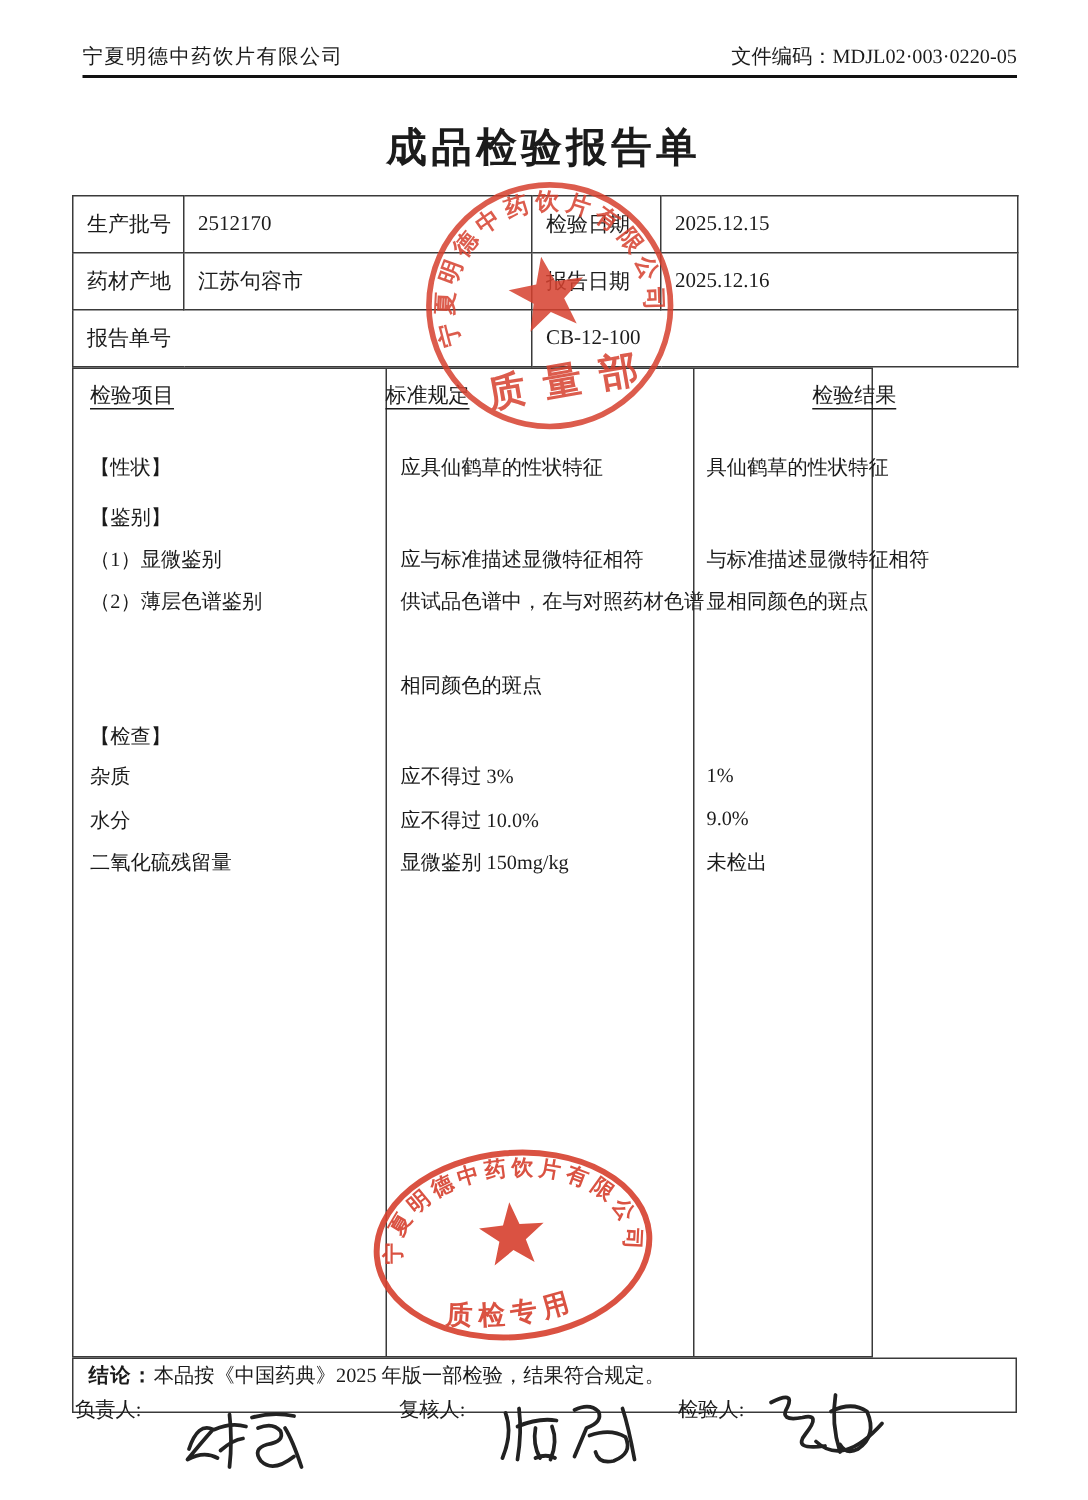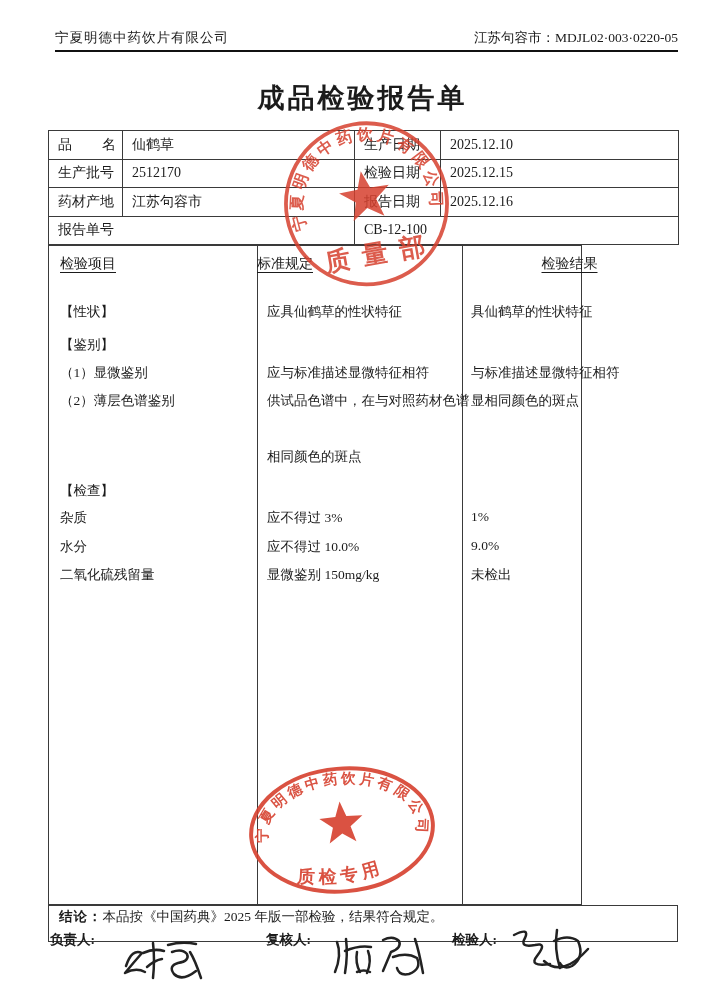--- a/index.html
+++ b/index.html
@@ -27,51 +27,45 @@
   .vline{position:absolute;top:0;bottom:0;width:1px;background:#3a3a3a;}
   .colhead{position:absolute;top:9px;font-size:14px;text-decoration:underline;
     text-underline-offset:4px;}
   .cell-line{position:absolute;font-size:13.5px;white-space:nowrap;}
   
   .conclusion{position:absolute;left:48px;top:905px;width:630px;height:37px;
     border:1px solid #3a3a3a;box-sizing:border-box;font-size:13.5px;
     line-height:22px;padding-left:10px;white-space:nowrap;}
   .conclusion b{letter-spacing:1px;}
   
-  .signlabel{position:absolute;font-size:13.5px;top:931px;font-weight:bold;}
+  .signlabel{position:absolute;font-size:13.5px;top:931px;}
   .sig{position:absolute;}
   .sig path{fill:none;stroke:#222;stroke-width:2.5;stroke-linecap:round;stroke-linejoin:round;}
   
   .stamp{position:absolute;pointer-events:none;}
 </style>
 </head>
 <body>
 
 <div class="hdr-company">宁夏明德中药饮片有限公司</div>
 <div class="hdr-code">
-  <span>江苏句容市：</span><span>MDJL02·003·0220-05</span>
+  <span>文件编码：</span><span>MDJL02·003·0220-05</span>
 </div>
 <div class="hdr-rule"></div>
 
 <div class="doc-title">成品检验报告单</div>
 
 <table class="info">
   <colgroup>
       <col style="width:74px">
       <col style="width:232px">
       <col style="width:86px">
       <col style="width:238px">
     </colgroup>
   <tbody>
-      <tr>
-    <td class="jlabel">品　名</td>
-    <td>仙鹤草</td>
-    <td>生产日期</td>
-    <td>2025.12.10</td>
-  </tr>
   <tr>
     <td>生产批号</td>
     <td>2512170</td>
     <td>检验日期</td>
     <td>2025.12.15</td>
   </tr>
   <tr>
     <td>药材产地</td>
     <td>江苏句容市</td>
     <td>报告日期</td>

